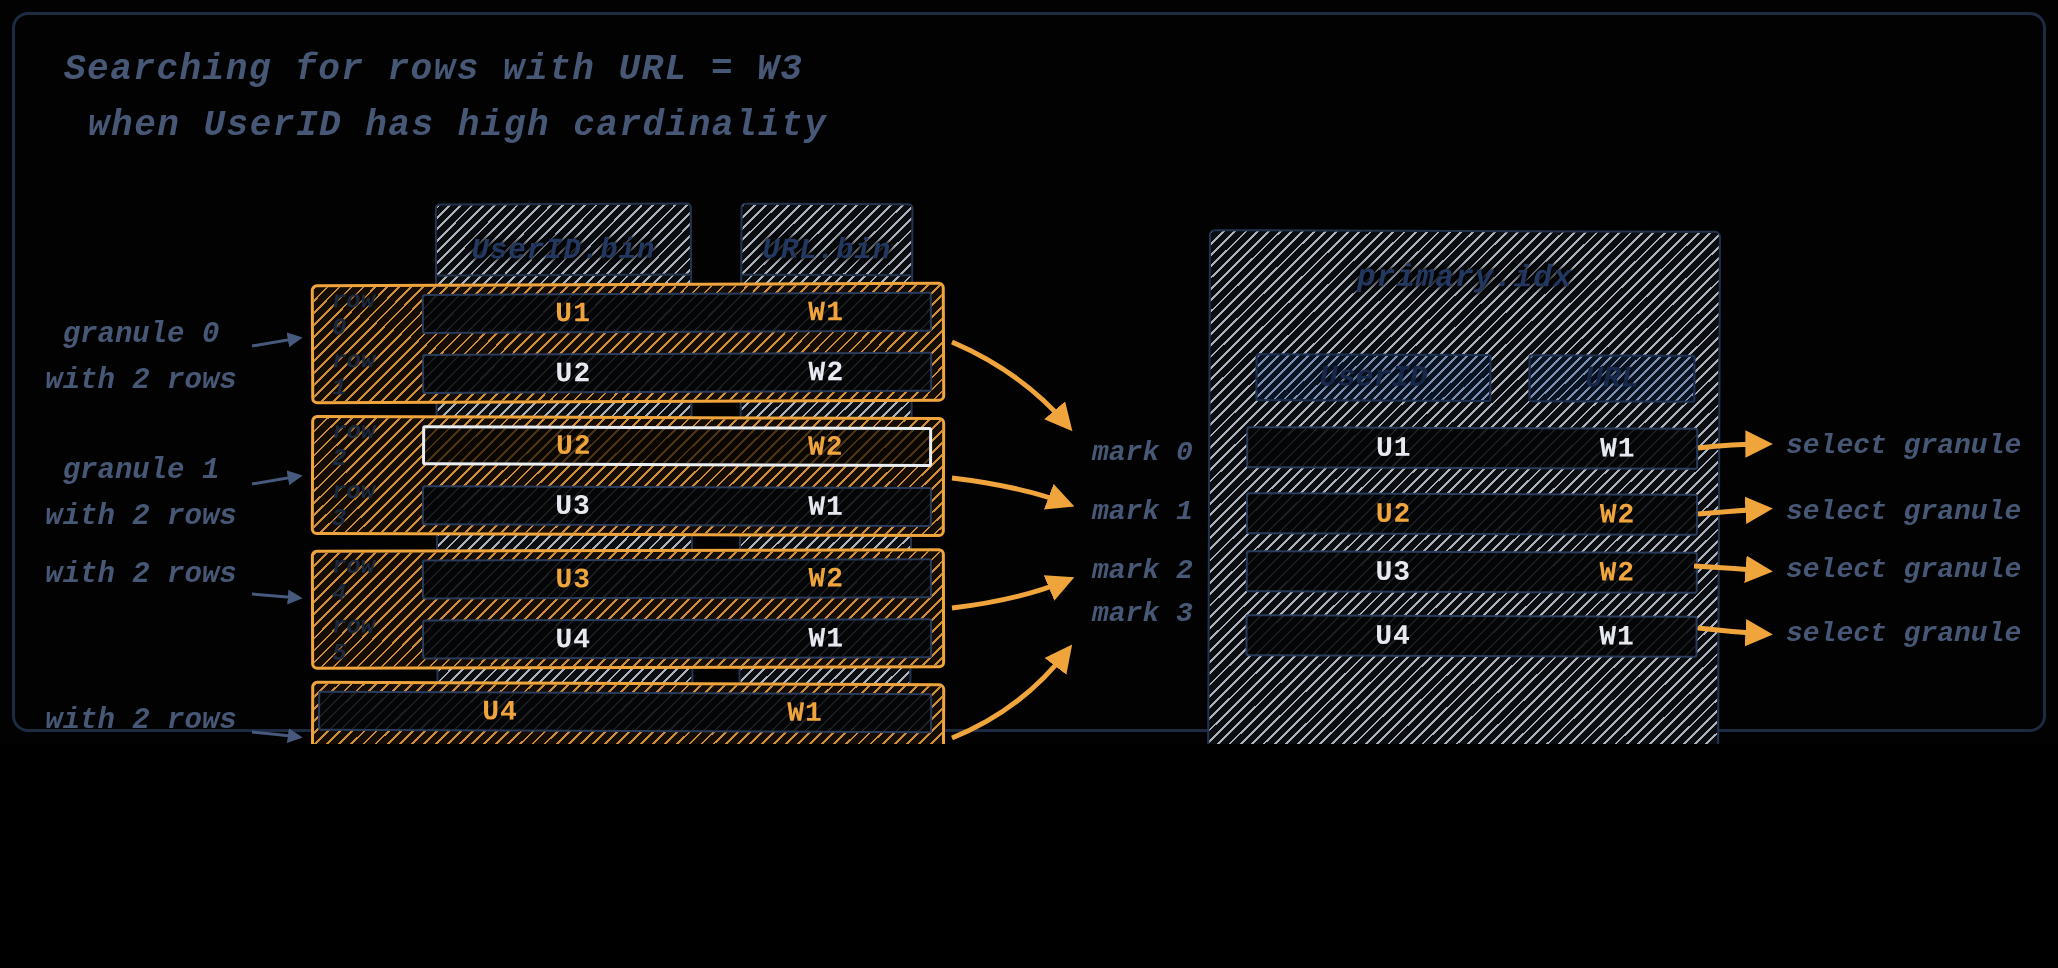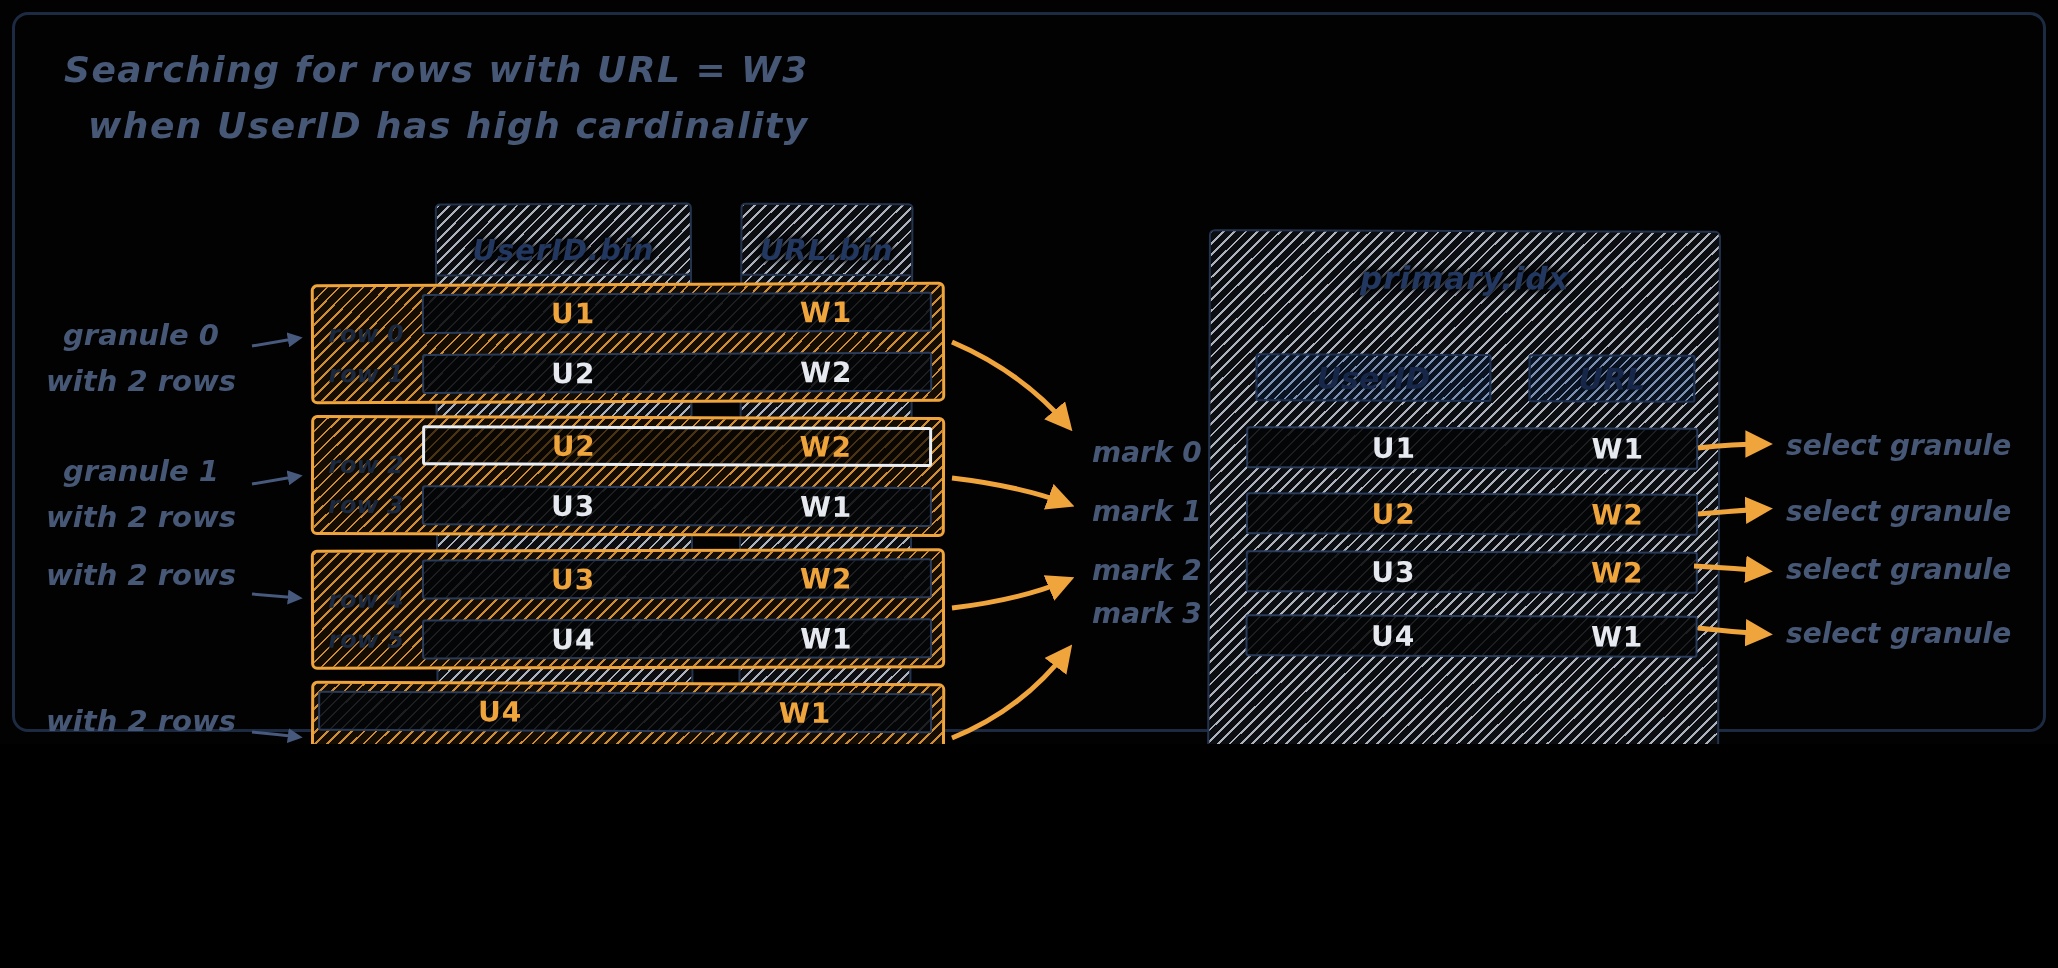--- a/index.html
+++ b/index.html
@@ -6,21 +6,21 @@
     --orange:#f0a43c;
     --navy:#24344f;
     --label-blue:#475877;
     --white-val:#e6e9ef;
     --dark-navy-text:#1b2940;
     --header-text:#223860;
   }
   *{margin:0;padding:0;box-sizing:border-box;}
   html,body{background:#000;}
   body{font-family:"DejaVu Sans",sans-serif;}
-  .canvas{position:relative;width:2058px;height:744px;background:#020203;overflow:hidden;}
+  .canvas{position:relative;width:2058px;height:744px;background:#020203;overflow:hidden;font-family:Liberation Mono, monospace;}
   .frame{position:absolute;inset:12px;border:3px solid #1c2a42;border-radius:16px;}
 
   .title{position:absolute;left:64px;top:42px;color:var(--label-blue);
     font-style:italic;font-weight:600;font-size:36px;letter-spacing:1.5px;line-height:56px;}
   .title .l2{margin-left:24px;}
 
   .hatch-white{background-color:#0b0d11;
     background-image:repeating-linear-gradient(135deg, rgba(216,224,236,0.78) 0px, rgba(216,224,236,0.78) 2px, transparent 2px, transparent 8px);}
   .hatch-orange{background-color:#150d02;
     background-image:repeating-linear-gradient(135deg, rgba(240,164,60,0.85) 0px, rgba(240,164,60,0.85) 2px, transparent 2px, transparent 8.5px);}
@@ -38,21 +38,21 @@
     font-size:29px;font-style:italic;letter-spacing:1px;
     text-shadow:0 0 4px #000,0 0 7px #000,0 0 10px #000;margin-top:21px;}
 
   
   .granule{position:absolute;left:311px;width:634px;height:120px;
     border:3.5px solid var(--orange);border-radius:6px;display:flex;}
   .g0{top:283px;transform:rotate(-0.25deg);}
   .g1{top:416px;transform:rotate(0.2deg);}
   .g2{top:549px;transform:rotate(-0.15deg);}
   .g3{top:682px;transform:rotate(0.25deg);}
-  .glabels{width:104px;padding:7px 5px;display:flex;flex-direction:column;justify-content:flex-end;}
+  .glabels{width:104px;padding:7px 18px;display:flex;flex-direction:column;justify-content:space-between;}
   .rowlabel{height:40px;display:flex;align-items:center;justify-content:center;
     color:var(--dark-navy-text);font-weight:bold;font-size:24px;font-style:italic;
     text-shadow:0 0 4px rgba(0,0,0,0.55);}
   .gdata{flex:1;padding:7px 10px 7px 4px;display:flex;flex-direction:column;justify-content:space-between;}
   .datarow{height:40px;border:2.5px solid #2a3c5c;border-radius:3px;display:flex;}
   .datarow.hl{border:3.5px solid #e9edf4;background-color:#0a0703;
     background-image:repeating-linear-gradient(135deg, rgba(240,164,60,0.28) 0px, rgba(240,164,60,0.28) 2px, transparent 2px, transparent 8px);}
   .cell{display:flex;align-items:center;justify-content:center;font-weight:bold;font-size:28px;letter-spacing:1px;}
   .datarow .cu{width:59%;}
   .datarow .cw{width:41%;}

